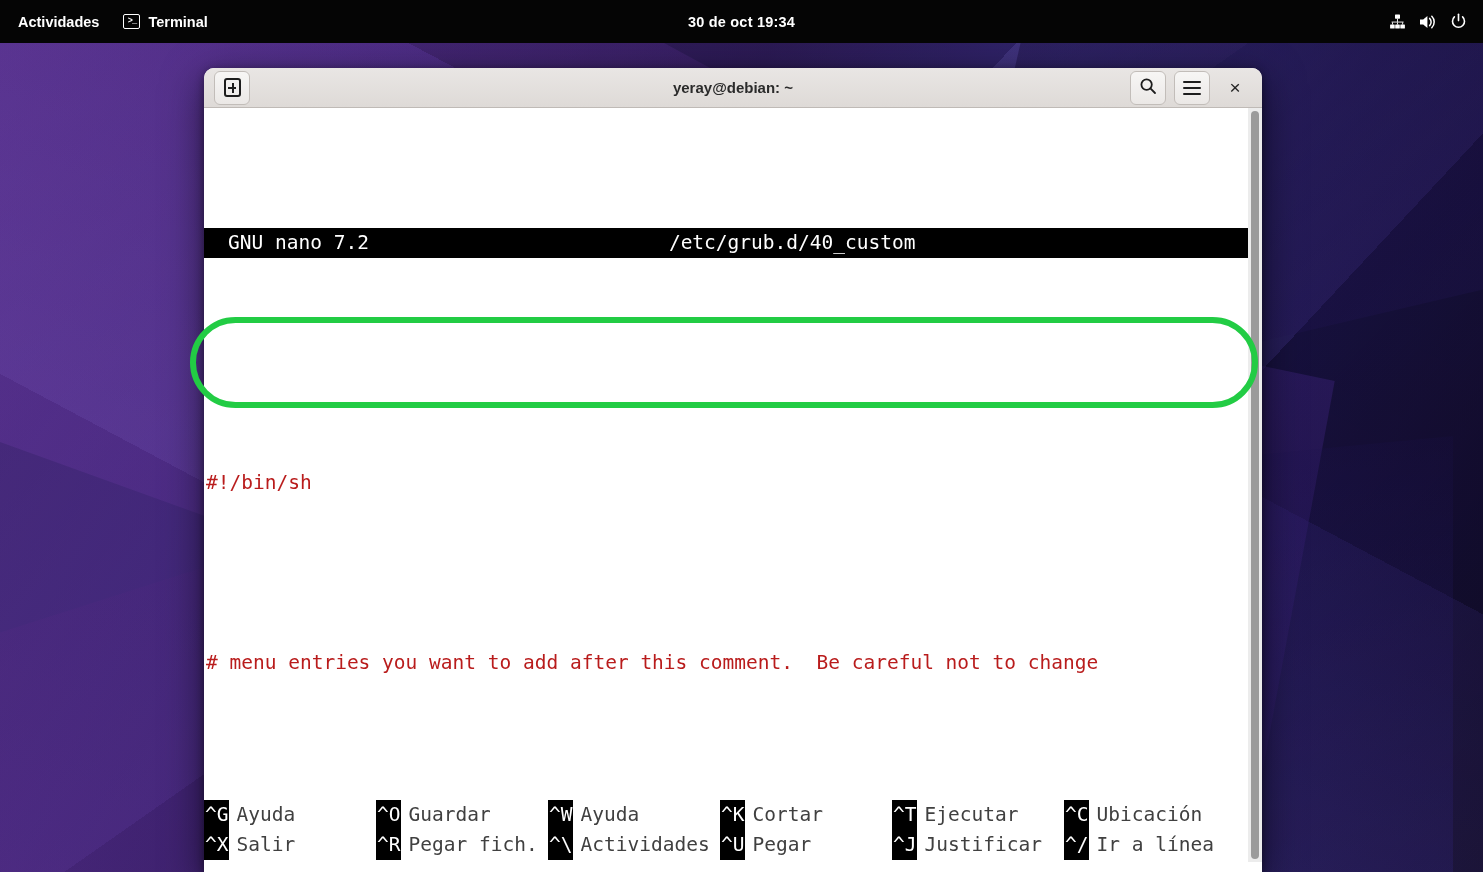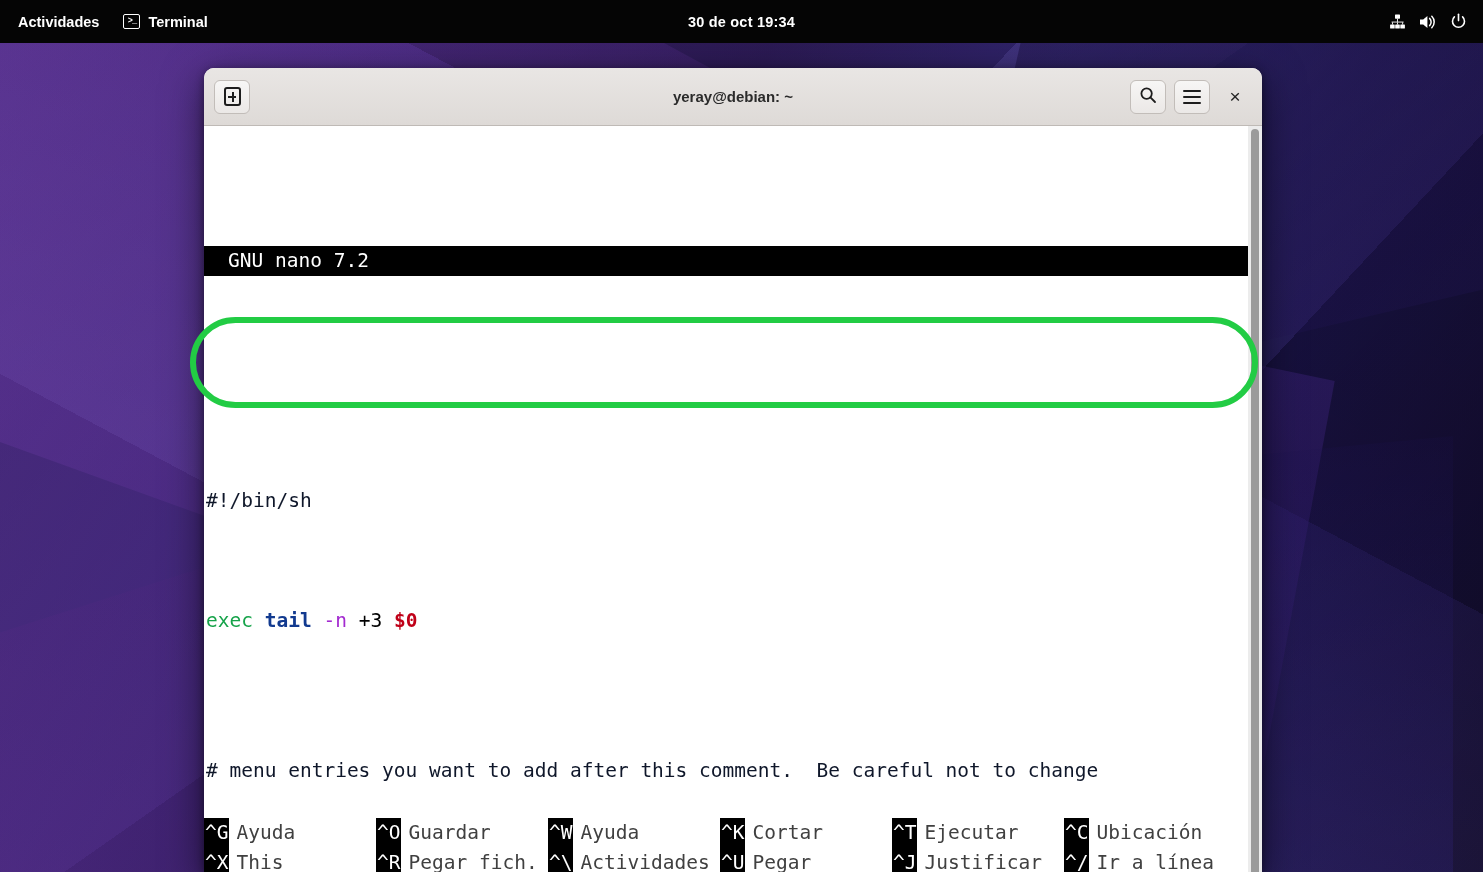--- a/index.html
+++ b/index.html
@@ -110,21 +110,21 @@
     position: absolute;
     left: 204px; top: 68px;
     width: 1058px; height: 804px;
     z-index: 20;
     box-shadow: 0 12px 40px rgba(0,0,0,0.55), 0 2px 8px rgba(0,0,0,0.45);
     border-radius: 10px 10px 0 0;
     overflow: hidden;
     background: #ffffff;
   }
   #titlebar {
-    height: 58px;
+    height: 40px;
     background: linear-gradient(#e9e6e4, #dedad7);
     border-bottom: 1px solid #bfbab6;
     display: flex;
     align-items: center;
     padding: 0 10px;
     position: relative;
   }
   .tb-btn {
     width: 36px; height: 34px;
     border: 1px solid #c2bdb9;
@@ -215,21 +215,21 @@
     display: flex;
     white-space: pre;
   }
   .nano-header .nh-ver { padding-left: 20px; }
   .nano-header .nh-file { padding-left: 300px; }
 
   .code-area { padding: 0 2px; }
   .code-line { height: 30px; line-height: 30px; white-space: pre; }
 
   
-  .c-comment { color: #0f172a; }
+  .c-comment { color: #b91c1c; }
   .c-green   { color: #16a34a; }
   .c-navy    { color: #123a8f; font-weight: bold; }
   .c-magenta { color: #a32ad0; }
   .c-plain   { color: #000000; }
   .c-red     { color: #c00018; font-weight: bold; }
 
   
   #nano-footer {
     position: absolute;
     left: 0; right: 14px;
@@ -365,28 +365,28 @@
     </div>
   </div>
 
   <div id="terminal">
 
     <div id="term-content">
 
       
       <div class="nano-header">
         <span class="nh-ver">GNU nano 7.2</span>
+        <span class="nh-file">/etc/grub.d/40_custom</span>
       </div>
 
       
       <div class="code-area">
 
         <div class="code-line"><span class="c-comment">#!/bin/sh</span></div>
 
-        <div class="code-line"><span class="c-green">exec</span> <span class="c-navy">tail</span> <span class="c-magenta">-n</span> <span class="c-plain">+3</span> <span class="c-red">$0</span></div>
 
 
         <div class="code-line"><span class="c-comment"># menu entries you want to add after this comment.  Be careful not to change</span></div>
 
         
 
         
 
         
 
@@ -400,21 +400,21 @@
     <div id="nano-footer">
       <div class="fkey-row">
         <span class="fkey-cell" style="width:172px"><span class="fkey-key">^G</span><span class="fkey-label">Ayuda</span></span>
         <span class="fkey-cell" style="width:172px"><span class="fkey-key">^O</span><span class="fkey-label">Guardar</span></span>
         <span class="fkey-cell" style="width:172px"><span class="fkey-key">^W</span><span class="fkey-label">Ayuda</span></span>
         <span class="fkey-cell" style="width:172px"><span class="fkey-key">^K</span><span class="fkey-label">Cortar</span></span>
         <span class="fkey-cell" style="width:172px"><span class="fkey-key">^T</span><span class="fkey-label">Ejecutar</span></span>
         <span class="fkey-cell"><span class="fkey-key">^C</span><span class="fkey-label">Ubicación</span></span>
       </div>
       <div class="fkey-row">
-        <span class="fkey-cell" style="width:172px"><span class="fkey-key">^X</span><span class="fkey-label">This</span></span>
+        <span class="fkey-cell" style="width:172px"><span class="fkey-key">^X</span><span class="fkey-label">Salir</span></span>
         <span class="fkey-cell" style="width:172px"><span class="fkey-key">^R</span><span class="fkey-label">Pegar fich.</span></span>
         <span class="fkey-cell" style="width:172px"><span class="fkey-key">^\</span><span class="fkey-label">Actividades</span></span>
         <span class="fkey-cell" style="width:172px"><span class="fkey-key">^U</span><span class="fkey-label">Pegar</span></span>
         <span class="fkey-cell" style="width:172px"><span class="fkey-key">^J</span><span class="fkey-label">Justificar</span></span>
         <span class="fkey-cell"><span class="fkey-key">^/</span><span class="fkey-label">Ir a línea</span></span>
       </div>
     </div>
 
     <div id="term-scrollbar">
       <div class="thumb"></div>

